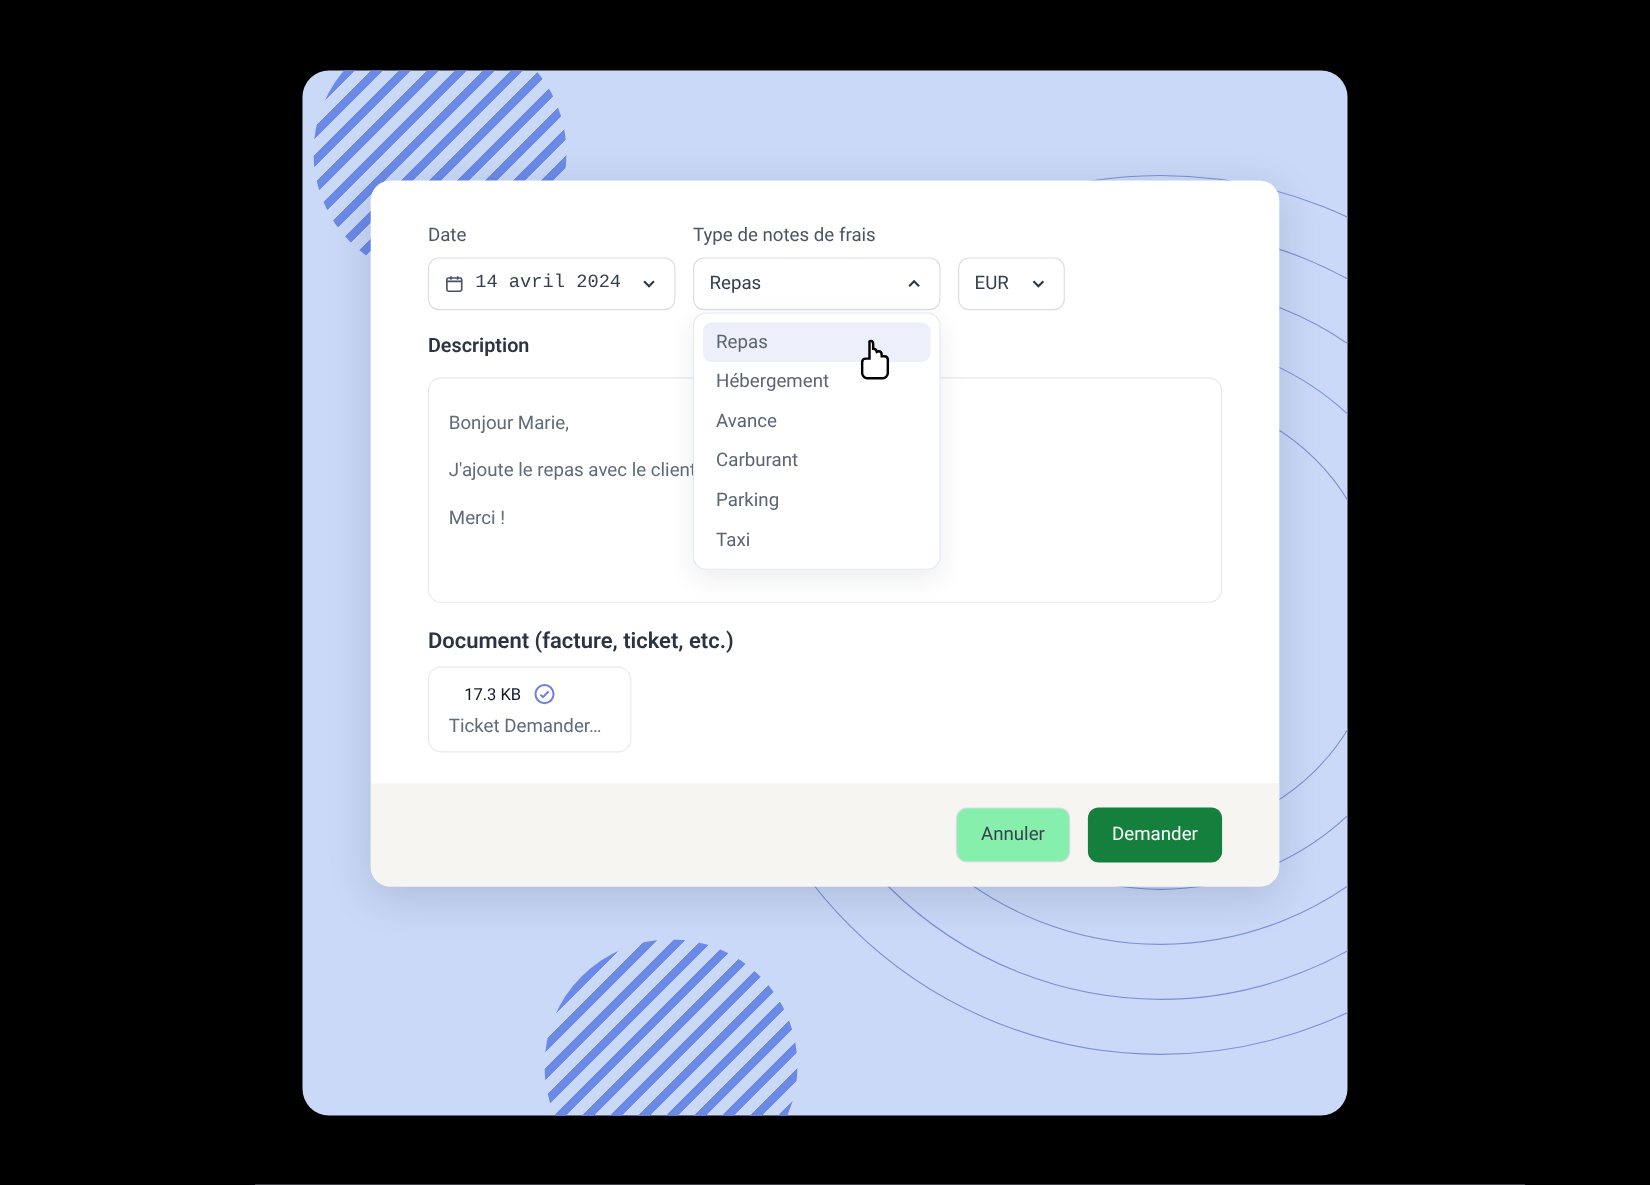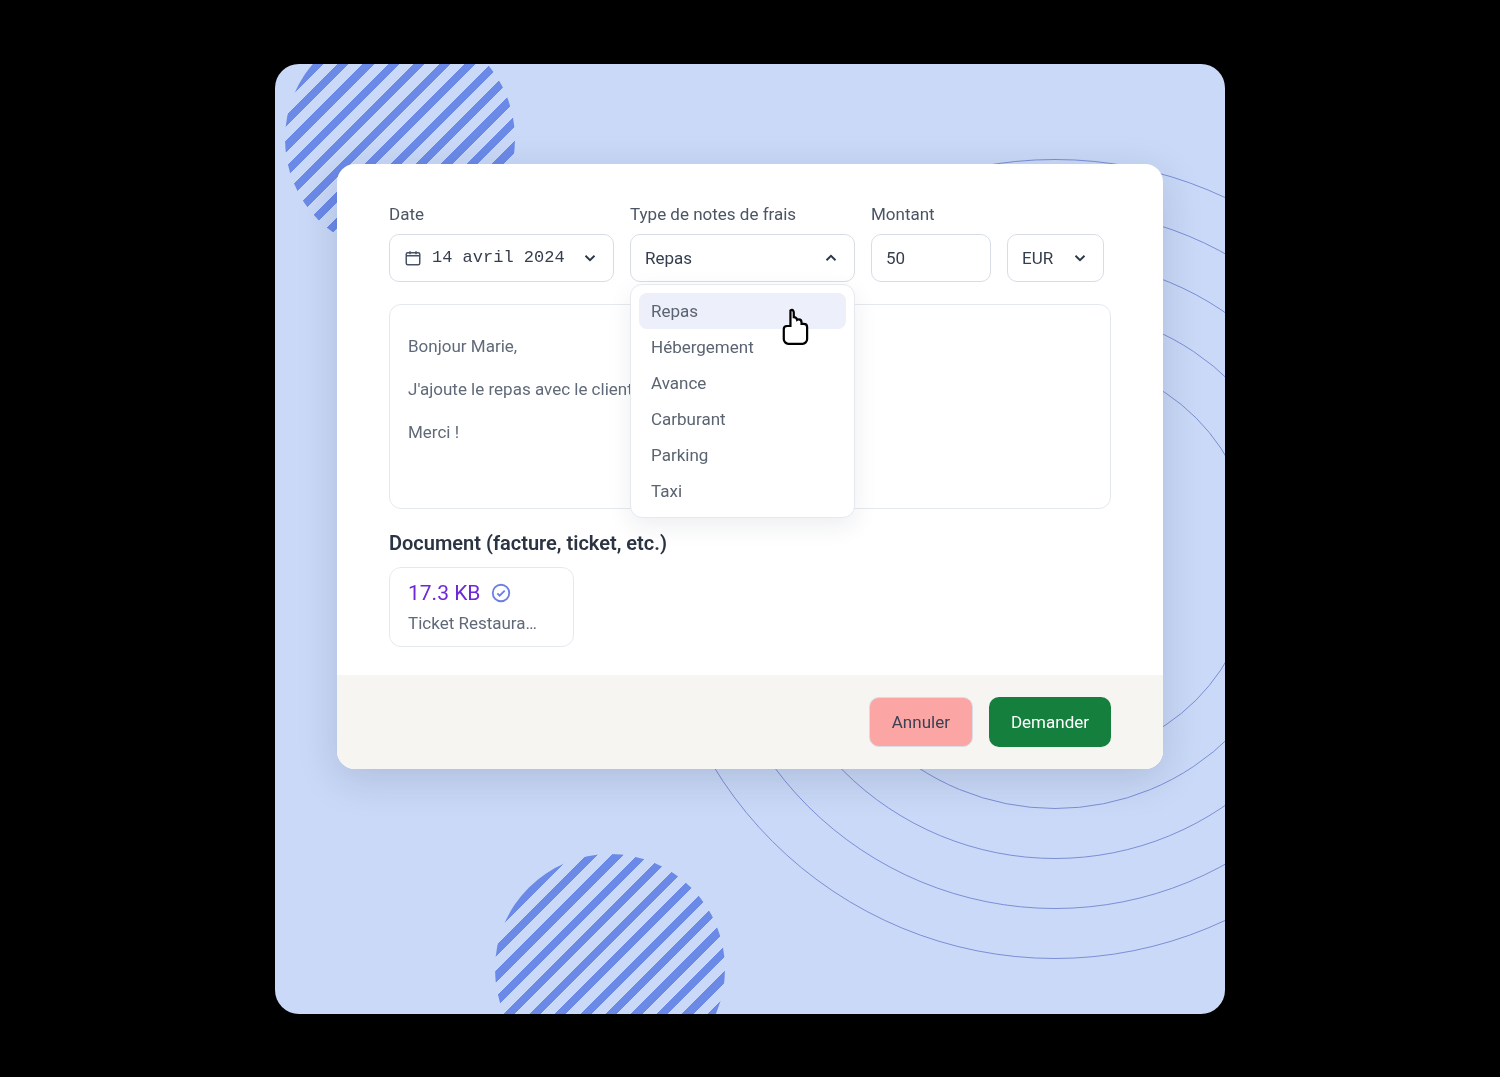--- a/index.html
+++ b/index.html
@@ -132,40 +132,40 @@
     .textarea p { margin-bottom: 16px; }
     .textarea p:last-child { margin-bottom: 0; }
     .doc-label { font-size: 20px; font-weight: 600; color: #2b3442; margin-bottom: 12px; }
     .file-card {
       width: 185px;
       border: 1px solid #e5e9ef;
       border-radius: 12px;
       padding: 13px 18px;
     }
     .file-row1 { display: flex; align-items: center; gap: 10px; margin-bottom: 8px; }
-    .file-size { font-size: 21px; color: #6d28d9; }
+    .file-size { font-size: 15px; color: #0f172a; margin-left: 14px; }
     .check-icon { width: 22px; height: 22px; color: #6b7fe6; }
     .file-name { font-size: 17px; color: #60697a; white-space: nowrap; overflow: hidden; text-overflow: ellipsis; }
     .modal-footer {
       background: #f6f5f1;
       padding: 22px 52px;
       display: flex;
       justify-content: flex-end;
       gap: 16px;
     }
     .btn {
       height: 50px;
       padding: 0 22px;
       border-radius: 10px;
       font-size: 17px;
       display: flex;
       align-items: center;
       cursor: pointer;
     }
-    .btn-secondary { background: #fca5a5; border: 1px solid #d8dde5; color: #3a4252; }
+    .btn-secondary { background: #86efac; border: 1px solid #d8dde5; color: #3a4252; }
     .btn-primary { background: #15803d; color: #fff; border: none; }
   </style>
 </head>
 <body>
 
 <div class="backdrop">
   <div class="deco-circle-1"></div>
   <div class="deco-circle-2"></div>
   <div class="deco-rings">
     <div class="ring r1"></div>
@@ -209,53 +209,48 @@
             <div class="dd-item">Avance</div>
             <div class="dd-item">Carburant</div>
             <div class="dd-item">Parking</div>
             <div class="dd-item">Taxi</div>
           </div>
           <svg class="cursor" viewBox="0 0 32 36" fill="white" stroke="black" stroke-width="2">
             <path d="M11 4 C11 4 11 18 11 18 L8 18 C6 18 5 19 5 21 L5 30 C5 32 7 34 9 34 L22 34 C24 34 26 32 26 30 L26 19 C26 17 25 16 23 16 L21 16 C21 16 21 15 21 15 C21 13 20 12 18.5 12 C18 12 17.5 12.2 17 12.5 C16.7 11 15.5 10 14 10 L14 6 C14 4.5 13 3.5 12.5 3.5 C11.5 3.5 11 4 11 4 Z"></path>
           </svg>
         </div>
 
-        <div class="field amount">
-          <div class="label">Montant</div>
-          <div class="input-box">
-            <span>50</span>
-          </div>
-        </div>
 
         <div class="field curr">
           <div class="input-box select">
             <span>EUR</span>
             <svg class="chev" viewBox="0 0 24 24" fill="none" stroke="currentColor" stroke-width="2.5">
                 <path d="M6 9l6 6 6-6"></path>
               </svg>
           </div>
         </div>
       </div>
 
+      <div class="desc-label">Description</div>
       <div class="textarea">
         <p>Bonjour Marie,</p>
         <p>J'ajoute le repas avec le client</p>
         <p>Merci !</p>
       </div>
 
       <div class="doc-label">Document (facture, ticket, etc.)</div>
       <div class="file-card">
         <div class="file-row1">
           <span class="file-size">17.3 KB</span>
           <svg class="check-icon" viewBox="0 0 24 24" fill="none" stroke="currentColor" stroke-width="2">
               <circle cx="12" cy="12" r="9"></circle>
               <path d="M8 12.5l2.5 2.5L16 9.5"></path>
             </svg>
         </div>
-        <div class="file-name">Ticket Restaura…</div>
+        <div class="file-name">Ticket Demander…</div>
       </div>
     </div>
 
     <div class="modal-footer">
       <div class="btn btn-secondary">
         <span>Annuler</span>
       </div>
       <div class="btn btn-primary">
         <span>Demander</span>
       </div>

